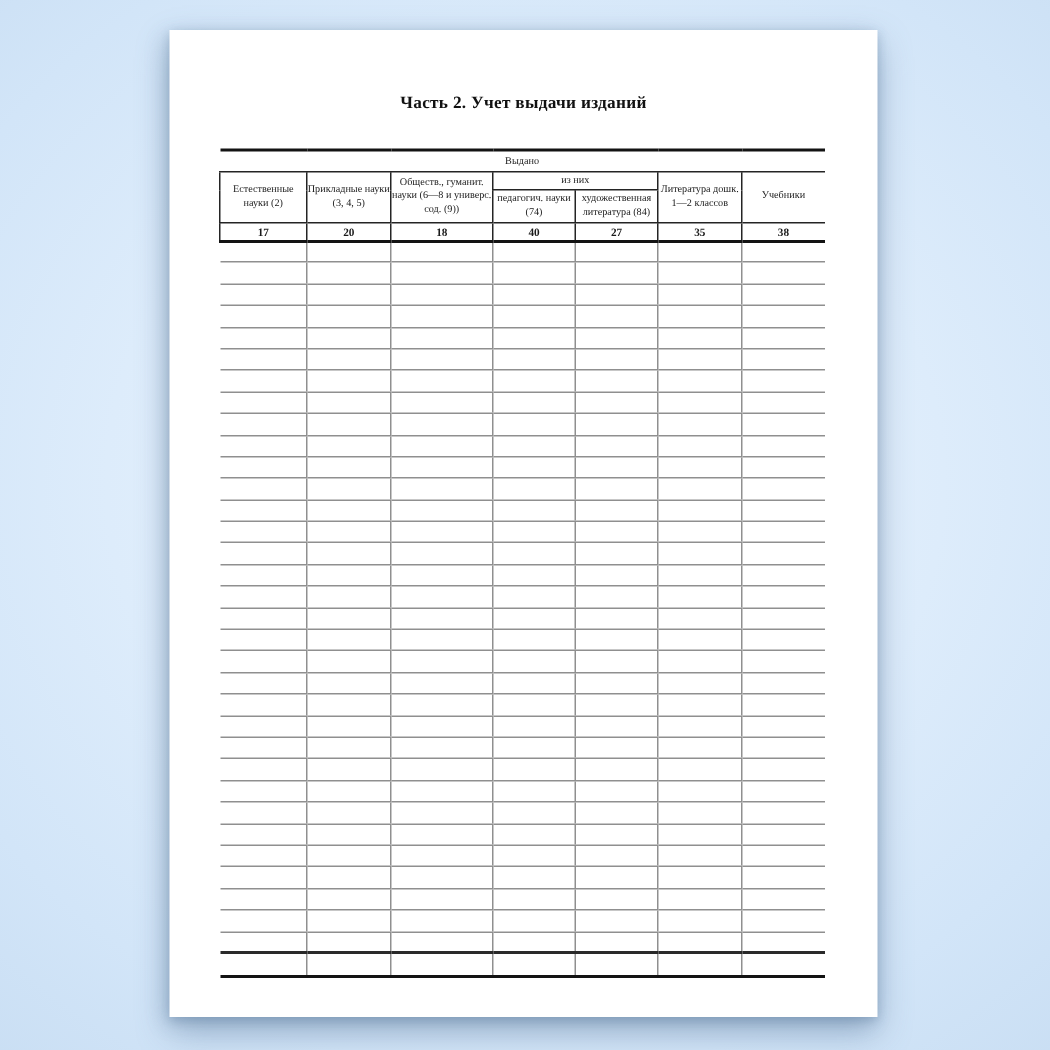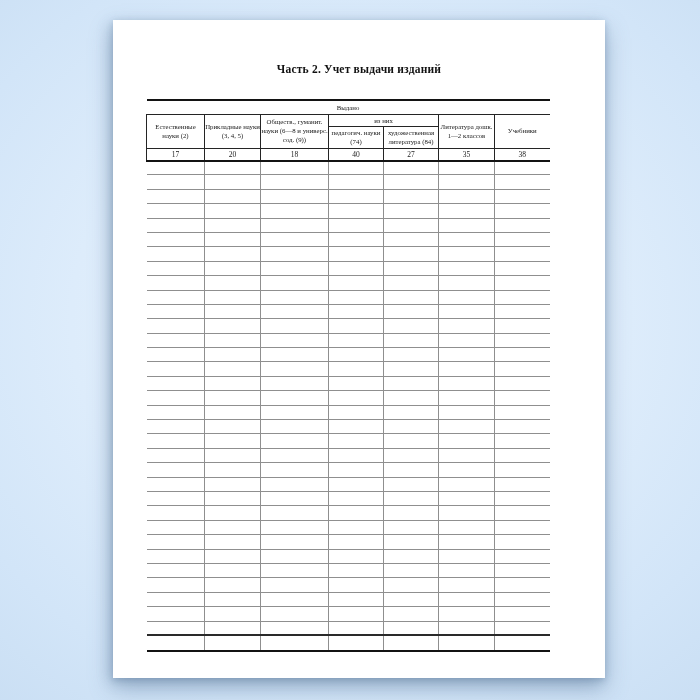--- a/index.html
+++ b/index.html
@@ -69,21 +69,21 @@
     border-bottom: 1px solid #242424;
   }
   td.colhead.first { border-left: 1px solid #242424; }
   tr.h1 { height: 12px; }
   tr.h2 { height: 22px; }
   td.grouphead {
     font-size: 6.8px;
     border-left: 1px solid #242424;
     border-bottom: 1px solid #242424;
   }
-  tr.numrow { height: 12px; }
+  tr.numrow { height: 12px; font-weight: bold; }
   tr.numrow td {
     font-size: 7.5px;
     border-left: 1px solid #242424;
     border-bottom: 2px solid #131313;
   }
   tr.numrow td.first { border-left: 1px solid #242424; }
   
   tr.body-row { height: 14.4px; }
   tr.body-row td {
     border-left: 1px solid #8f8f8f;
@@ -94,21 +94,21 @@
   tr.total-row td {
     border-top: 2px solid #2a2a2a;
     border-left: 1px solid #8f8f8f;
   }
   tr.total-row td:first-child { border-left: none; }
 </style>
 </head>
 <body>
 
 <div class="backdrop">
-  <div class="sheet" style="background: rgb(255, 255, 255); padding-left: 20px;">
+  <div class="sheet" style="background: rgb(255, 255, 255);">
 
     <div class="doc-title">Часть 2. Учет выдачи изданий</div>
 
     <table class="ledger">
       <colgroup>
         <col style="width:58px">
           <col style="width:56px">
           <col style="width:68px">
         <col style="width:55px">
           <col style="width:55px">

